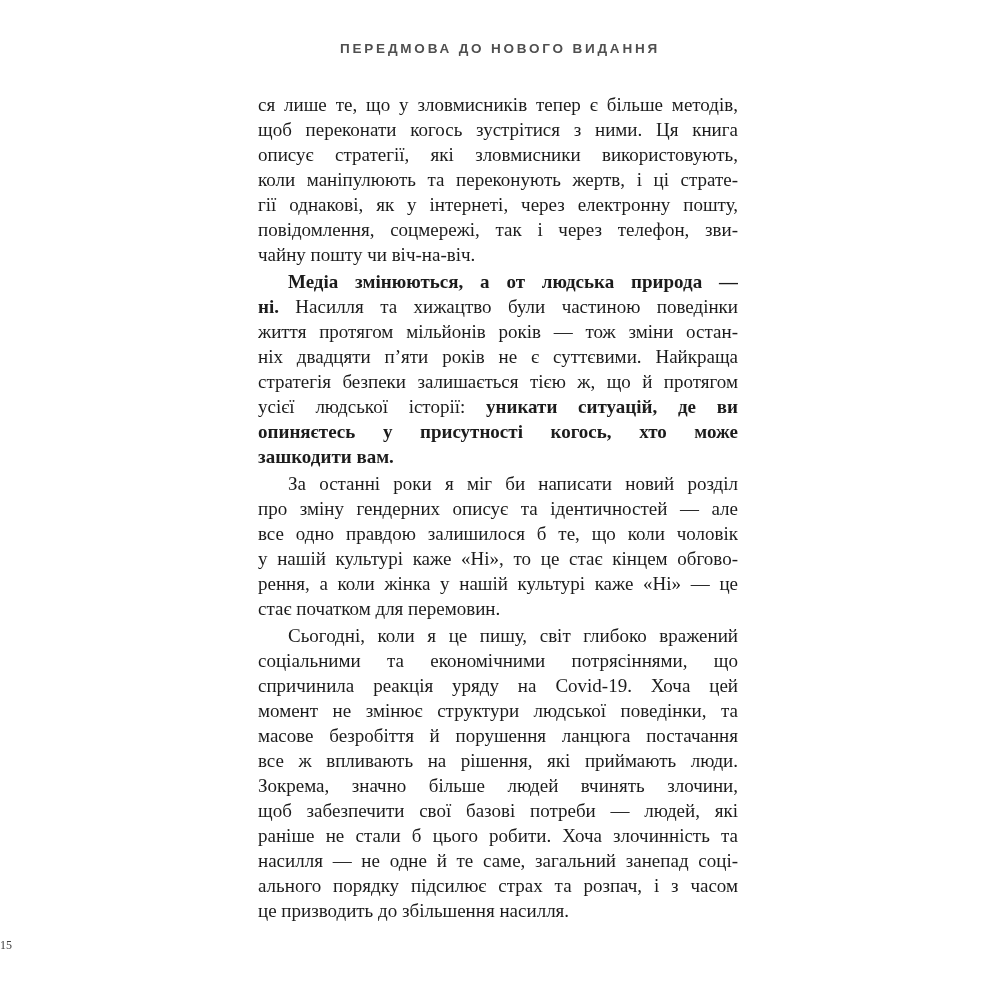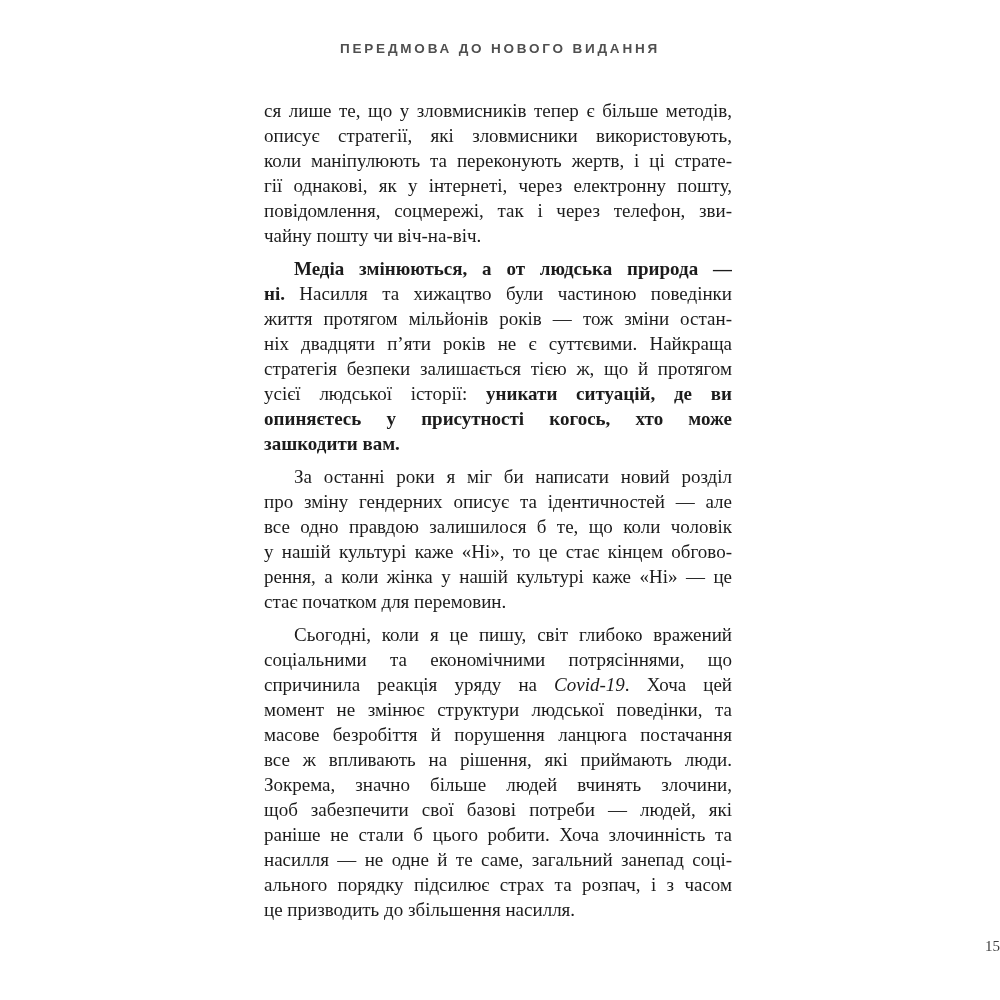--- a/index.html
+++ b/index.html
@@ -29,53 +29,54 @@
   .text-column {
     position: absolute;
     top: 90px;
     left: 256px;
     width: 484px;
     font-family: "Liberation Serif", serif;
     font-size: 19px;
     line-height: 25px;
     color: #1c1c1c;
   }
-  .para { margin: 8px; padding: 0; }
+  .para { margin: 2px; padding: 0; }
   .line {
     text-align: justify;
     text-align-last: justify;
     white-space: normal;
     height: 25px;
     overflow: hidden;
   }
   .line.last { text-align-last: left; }
   .para.indent .line:first-child { padding-left: 30px; }
   .b  { font-weight: bold; }
-  .i  { font-style: italic; }
+  .i  { }
   .bi { font-weight: bold; }
   .page-number {
     position: absolute;
     top: 938px;
     left: 0;
     width: 1000px;
-    text-align: right;
+    text-align: left;
     font-family: "Liberation Serif", serif;
-    font-size: 15px;
+    font-size: 12px;
     color: #3d3d3d;
   }
 </style>
 </head>
 <body>
 
 <div id="page">
   <div class="running-head">ПЕРЕДМОВА ДО НОВОГО ВИДАННЯ</div>
 
   <div class="text-column">
       <div class="para">
         <div class="line"><span>ся лише те, що у зловмисників тепер є більше методів,</span></div>
+        <div class="line"><span>щоб переконати когось зустрітися з ними. Ця книга</span></div>
         <div class="line"><span>описує стратегії, які зловмисники використовують,</span></div>
         <div class="line"><span>коли маніпулюють та переконують жертв, і ці страте-</span></div>
         <div class="line"><span>гії однакові, як у інтернеті, через електронну пошту,</span></div>
         <div class="line"><span>повідомлення, соцмережі, так і через телефон, зви-</span></div>
         <div class="line last"><span>чайну пошту чи віч-на-віч.</span></div>
       </div>
       <div class="para indent">
         <div class="line"><span class="b">Медіа змінюються, а от людська природа —</span></div>
         <div class="line"><span class="b">ні.</span><span> Насилля та хижацтво були частиною поведінки</span></div>
         <div class="line"><span>життя протягом мільйонів років — тож зміни остан-</span></div>

